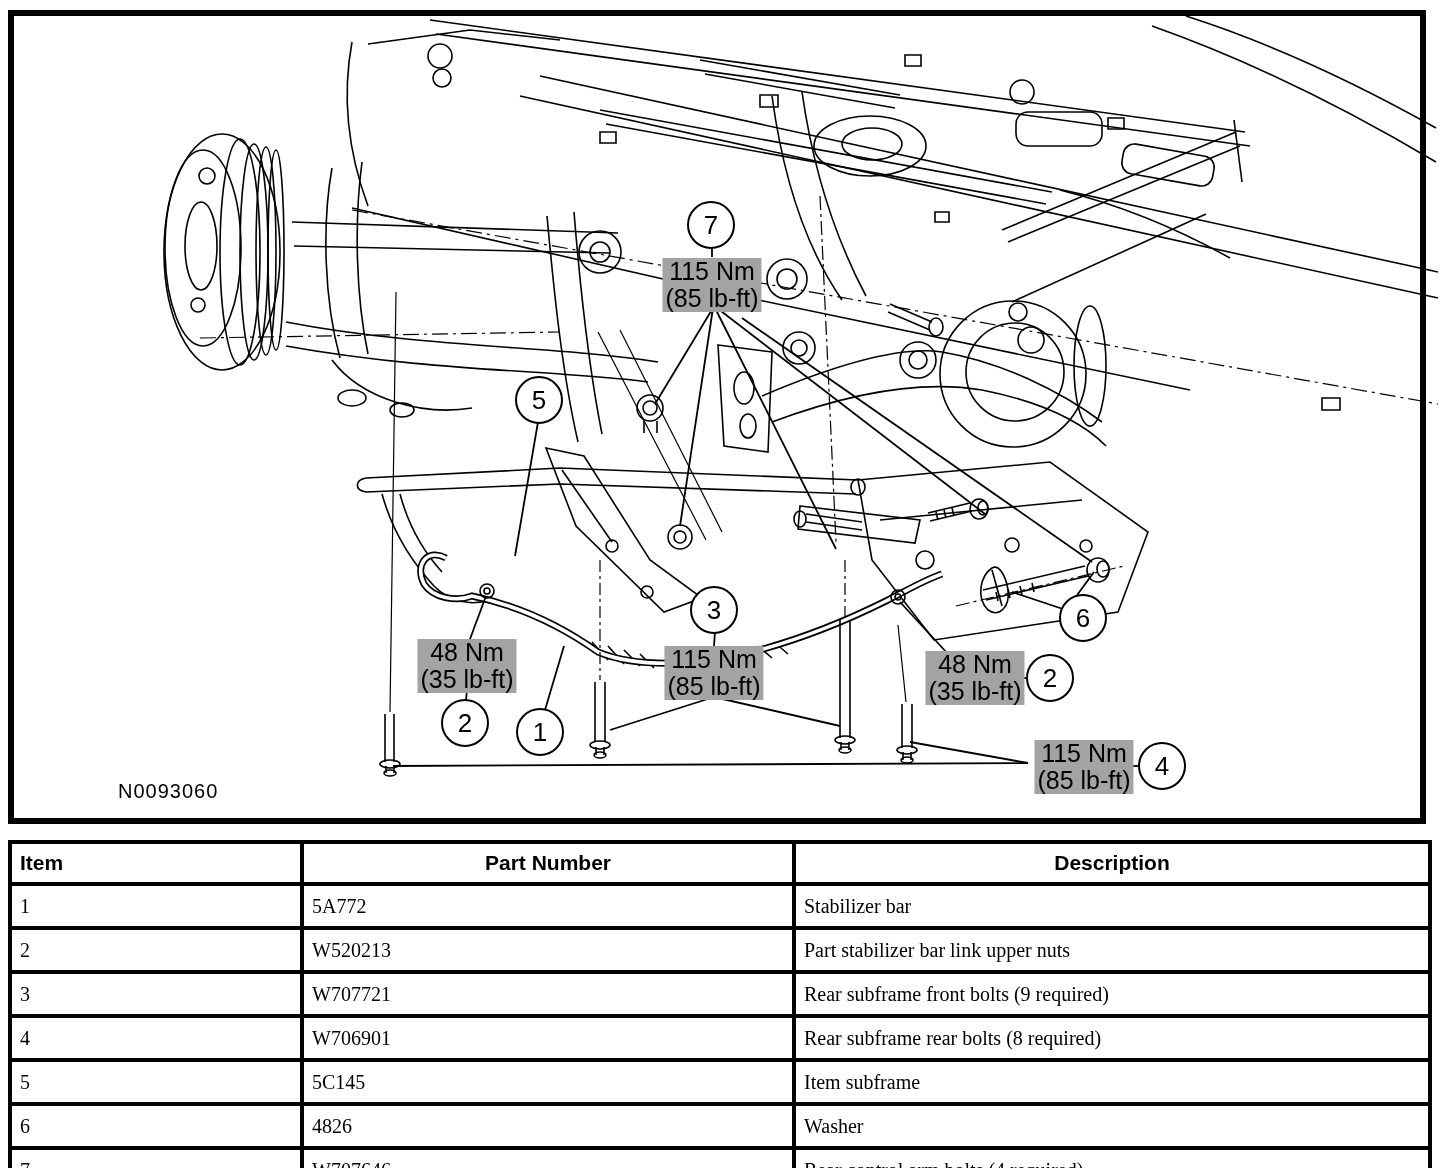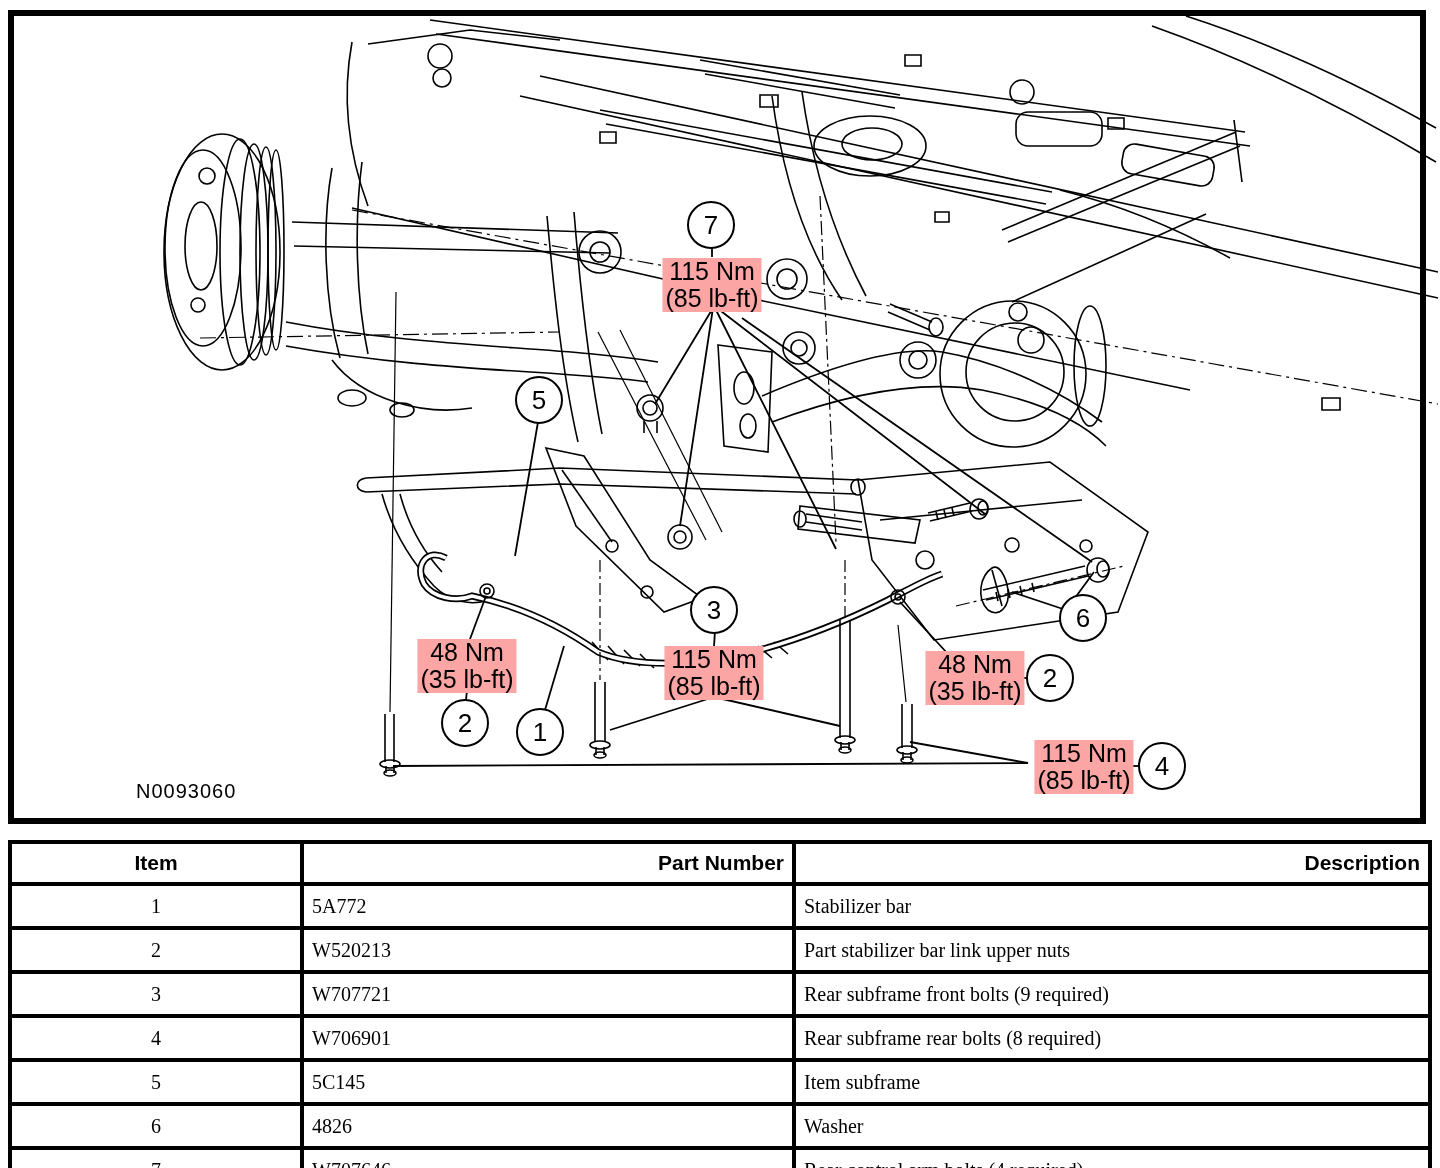--- a/index.html
+++ b/index.html
@@ -9,30 +9,30 @@
   svg *{vector-effect:non-scaling-stroke;}
   .lineart{stroke:#000;fill:none;stroke-width:1.6px;}
   .thin{stroke-width:1.2px;}
   .leader{stroke:#000;fill:none;stroke-width:1.8px;}
   .tube{stroke:#000;fill:none;stroke-width:7px;}
   .tube-core{stroke:#fff;fill:none;stroke-width:3.6px;}
   .callout{position:absolute;width:44px;height:44px;border:2.5px solid #000;border-radius:50%;
            background:#fff;display:flex;align-items:center;justify-content:center;
            font-size:26px;font-weight:400;z-index:5;}
   .tq{position:absolute;transform:translateX(-50%);text-align:center;font-size:25px;
-      line-height:27px;white-space:nowrap;background:#fca5a5;padding:0 3px;z-index:4;}
+      line-height:27px;white-space:nowrap;background:#a3a3a3;padding:0 3px;z-index:4;}
   .tq span{display:block;}
-  .figref{position:absolute;left:136px;top:780px;font-size:20px;letter-spacing:1px;z-index:4;}
+  .figref{position:absolute;left:118px;top:780px;font-size:20px;letter-spacing:1px;z-index:4;}
   table.parts{position:absolute;left:8px;top:840px;width:1420px;border-collapse:collapse;
               background:#fff;table-layout:fixed;}
   table.parts th,table.parts td{border:4px solid #000;overflow:hidden;}
   table.parts th{font-family:"Liberation Sans",sans-serif;font-weight:bold;font-size:21px;
-                 padding:6px 8px;text-align:right;height:26px;}
+                 padding:6px 8px;text-align:center;height:26px;}
   table.parts td{font-family:"Liberation Serif",serif;font-size:20px;padding:7px 8px;height:26px;}
-  table.parts th.c-item,table.parts td.c-item{text-align:center;}
+  table.parts th.c-item,table.parts td.c-item{text-align:left;}
   col.w-item{width:292px;} col.w-part{width:492px;} col.w-desc{width:636px;}
 </style>
 </head>
 <body>
 
 <div class="stage">
 
   <svg width="1440" height="828" viewBox="0 0 1440 828">
 
     <rect x="11" y="13" width="1412" height="808" fill="none" stroke="#000" stroke-width="6"></rect>

